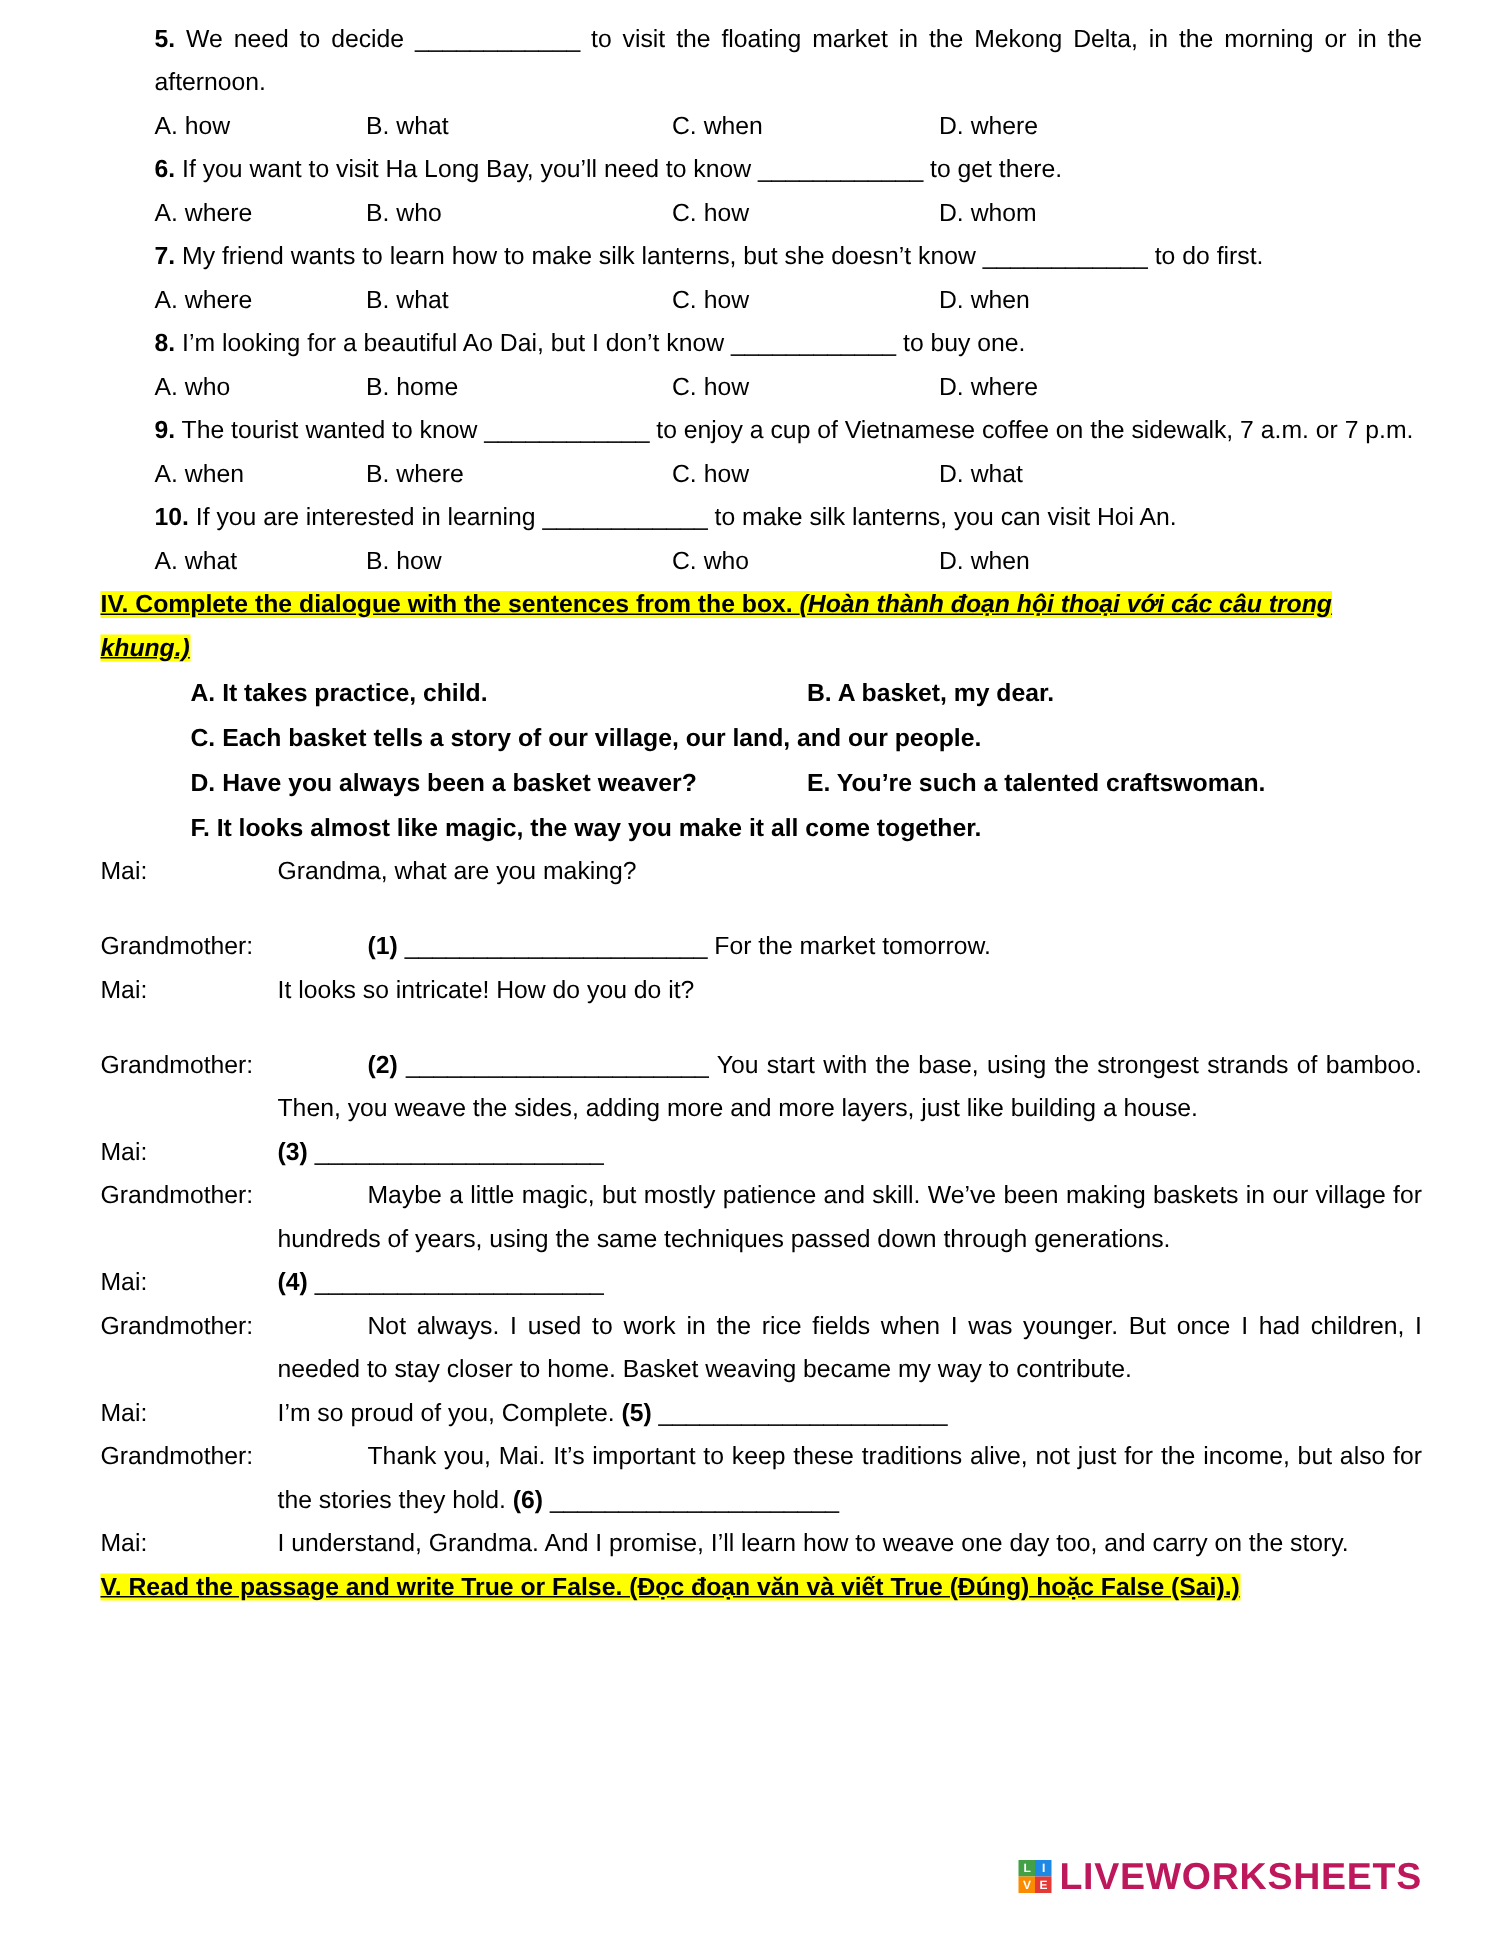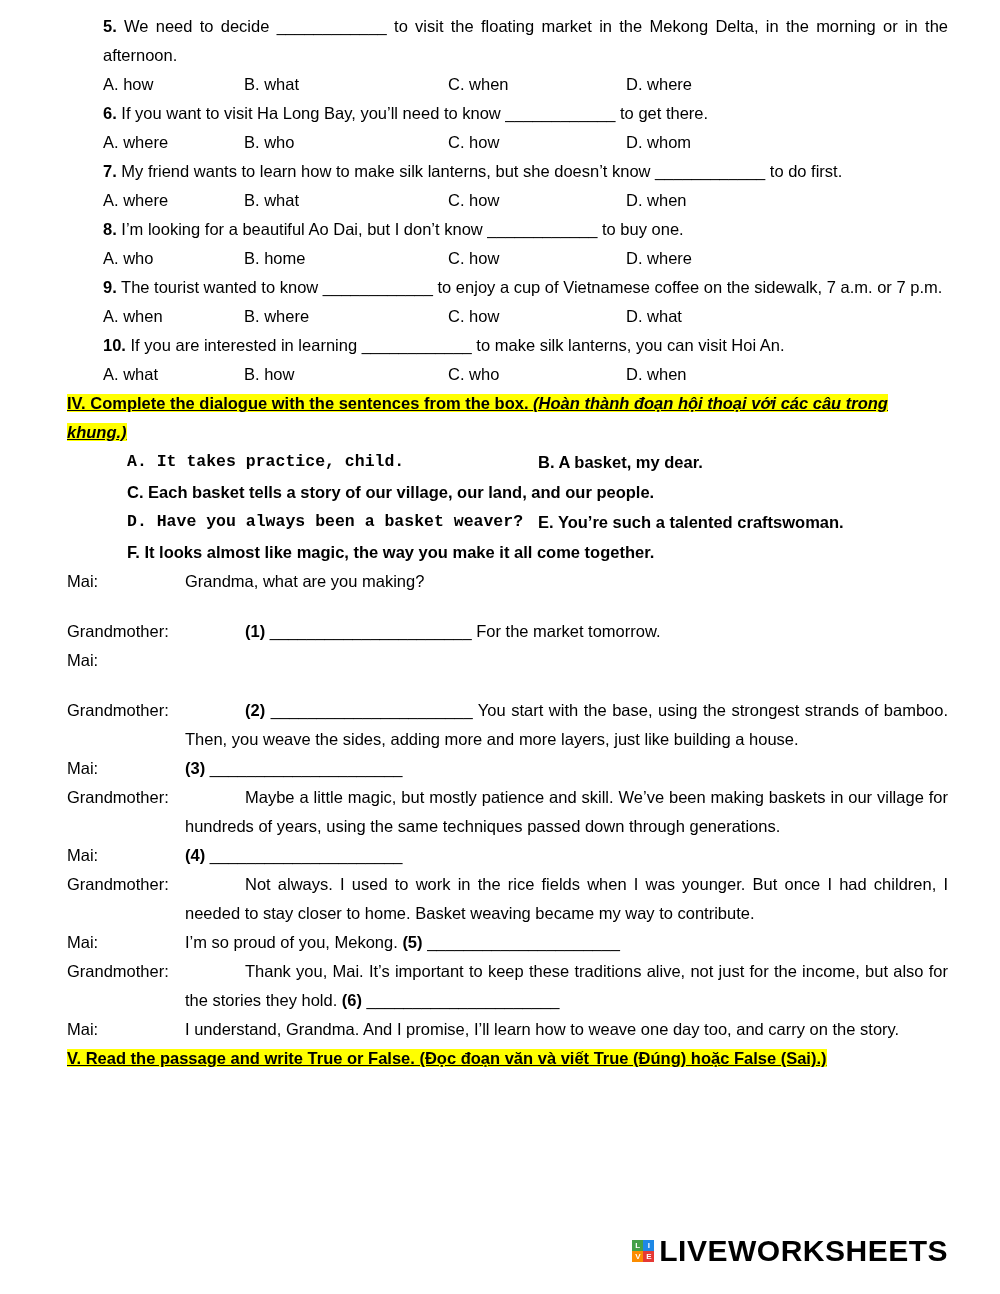--- a/index.html
+++ b/index.html
@@ -15,34 +15,34 @@
   .it{font-style:italic;}
   .q{margin-left:36px;text-align:justify;}
   .opts{margin-left:36px;display:flex;}
   .optA{width:141px;}
   .optB{width:176px;}
   .optC{width:178px;margin-left:28px;}
   .hdr{margin:0;}
   .hl{background:#ffff00;text-decoration:underline;font-weight:bold;}
   .box{margin-left:60px;}
   .brow{display:flex;line-height:30px;font-weight:bold;}
-  .bcol1{width:411px;flex-shrink:0;font-family:Liberation Mono, monospace;}
+  .bcol1{width:411px;flex-shrink:0;}
   .dline{display:flex;}
   .speaker{width:118px;flex-shrink:0;}
   .dtext{flex:1;text-align:justify;}
   .indent{text-indent:60px;}
   .gap{margin-top:21px;}
   .footer{position:absolute;right:52px;bottom:12px;display:flex;align-items:center;}
   .logo{display:grid;grid-template-columns:11px 11px;grid-template-rows:11px 11px;margin-right:5px;}
   .cell{width:11px;height:11px;color:#fff;font-size:8px;line-height:11px;text-align:center;font-weight:bold;font-family:"Liberation Sans",sans-serif;}
   .c-l{background:#43a047;}
   .c-i{background:#1e88e5;}
   .c-v{background:#fb8c00;}
   .c-e{background:#e53935;}
-  .brand{font-weight:bold;font-size:30px;color:#000000;letter-spacing:0.5px;line-height:22px;}
+  .brand{font-weight:bold;font-size:25px;color:#be185d;letter-spacing:0.5px;line-height:22px;}
 </style>
 </head>
 <body>
 
 <div class="page">
 
   <section>
 
     <div>
       <p class="q"><span class="b">5.</span><span> We need to decide ____________ to visit the floating market in the Mekong Delta, in the morning or in the afternoon.</span></p>
@@ -132,20 +132,21 @@
       <p class="dtext"><span>Grandma, what are you making?</span></p>
     </div>
 
     <div class="dline gap">
       <span class="speaker">Grandmother:</span>
       <p class="dtext indent"><span class="b">(1)</span><span> ______________________ For the market tomorrow.</span></p>
     </div>
 
     <div class="dline">
       <span class="speaker">Mai:</span>
+      <p class="dtext"><span>It looks so intricate! How do you do it?</span></p>
     </div>
 
     <div class="dline gap">
       <span class="speaker">Grandmother:</span>
       <p class="dtext indent"><span class="b">(2)</span><span> ______________________ You start with the base, using the strongest strands of bamboo. Then, you weave the sides, adding more and more layers, just like building a house.</span></p>
     </div>
 
     <div class="dline">
       <span class="speaker">Mai:</span>
       <p class="dtext"><span class="b">(3)</span><span> _____________________</span></p>
@@ -161,21 +162,21 @@
       <p class="dtext"><span class="b">(4)</span><span> _____________________</span></p>
     </div>
 
     <div class="dline">
       <span class="speaker">Grandmother:</span>
       <p class="dtext indent"><span>Not always. I used to work in the rice fields when I was younger. But once I had children, I needed to stay closer to home. Basket weaving became my way to contribute.</span></p>
     </div>
 
     <div class="dline">
       <span class="speaker">Mai:</span>
-      <p class="dtext"><span>I’m so proud of you, Mekong. </span><span class="b">(5)</span><span> _____________________</span></p>
+      <p class="dtext"><span>I’m so proud of you, Complete. </span><span class="b">(5)</span><span> _____________________</span></p>
     </div>
 
     <div class="dline">
       <span class="speaker">Grandmother:</span>
       <p class="dtext indent"><span>Thank you, Mai. It’s important to keep these traditions alive, not just for the income, but also for the stories they hold. </span><span class="b">(6)</span><span> _____________________</span></p>
     </div>
 
     <div class="dline">
       <span class="speaker">Mai:</span>
       <p class="dtext"><span>I understand, Grandma. And I promise, I’ll learn how to weave one day too, and carry on the story.</span></p>

